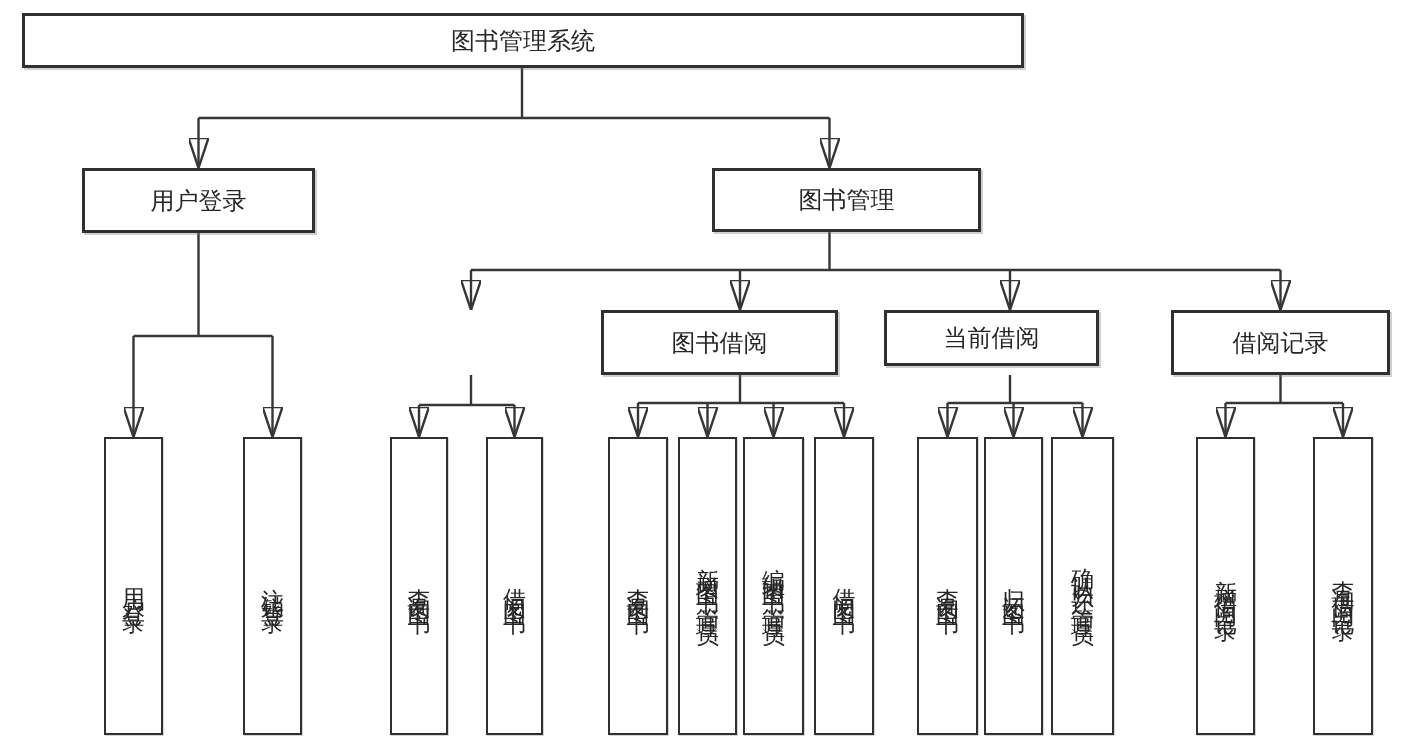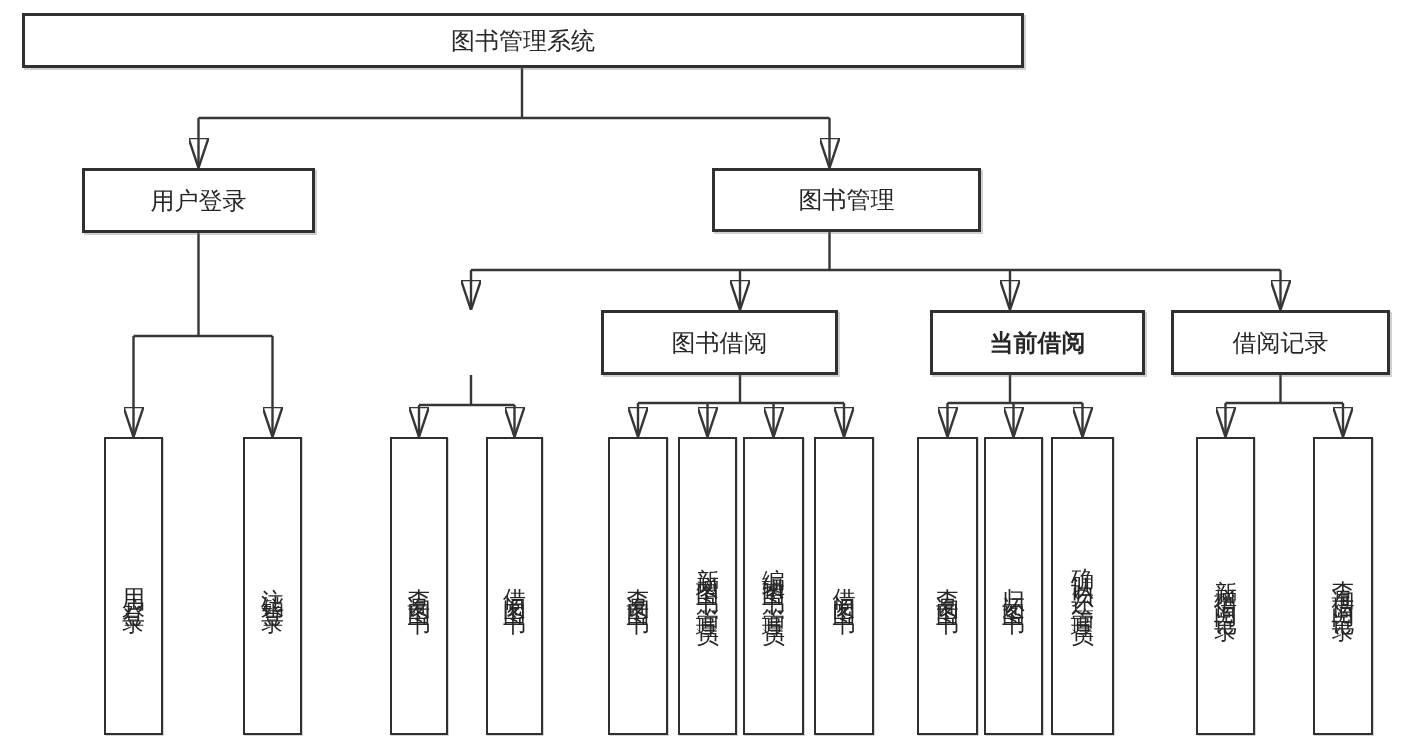--- a/index.html
+++ b/index.html
@@ -101,21 +101,21 @@
   <div class="node" style="left:82px; top:168px; width:233px; height:65px;">
     <span>用户登录</span>
   </div>
   <div class="node" style="left:712px; top:168px; width:269px; height:64px;">
     <span>图书管理</span>
   </div>
 
   <div class="node" style="left:601px; top:310px; width:237px; height:65px;">
     <span>图书借阅</span>
   </div>
-  <div class="node" style="left:930px; top:310px; width:215px; height:65px;font-weight:bold;">
+  <div class="node" style="left:884px; top:310px; width:215px; height:56px;">
     <span>当前借阅</span>
   </div>
   <div class="node" style="left:1171px; top:310px; width:219px; height:65px;">
     <span>借阅记录</span>
   </div>
 
   <div class="node leaf" style="left:104px; top:437px; width:59px; height:298px;">
     <span>用户登录</span>
   </div>
   <div class="node leaf" style="left:243px; top:437px; width:59px; height:298px;">

